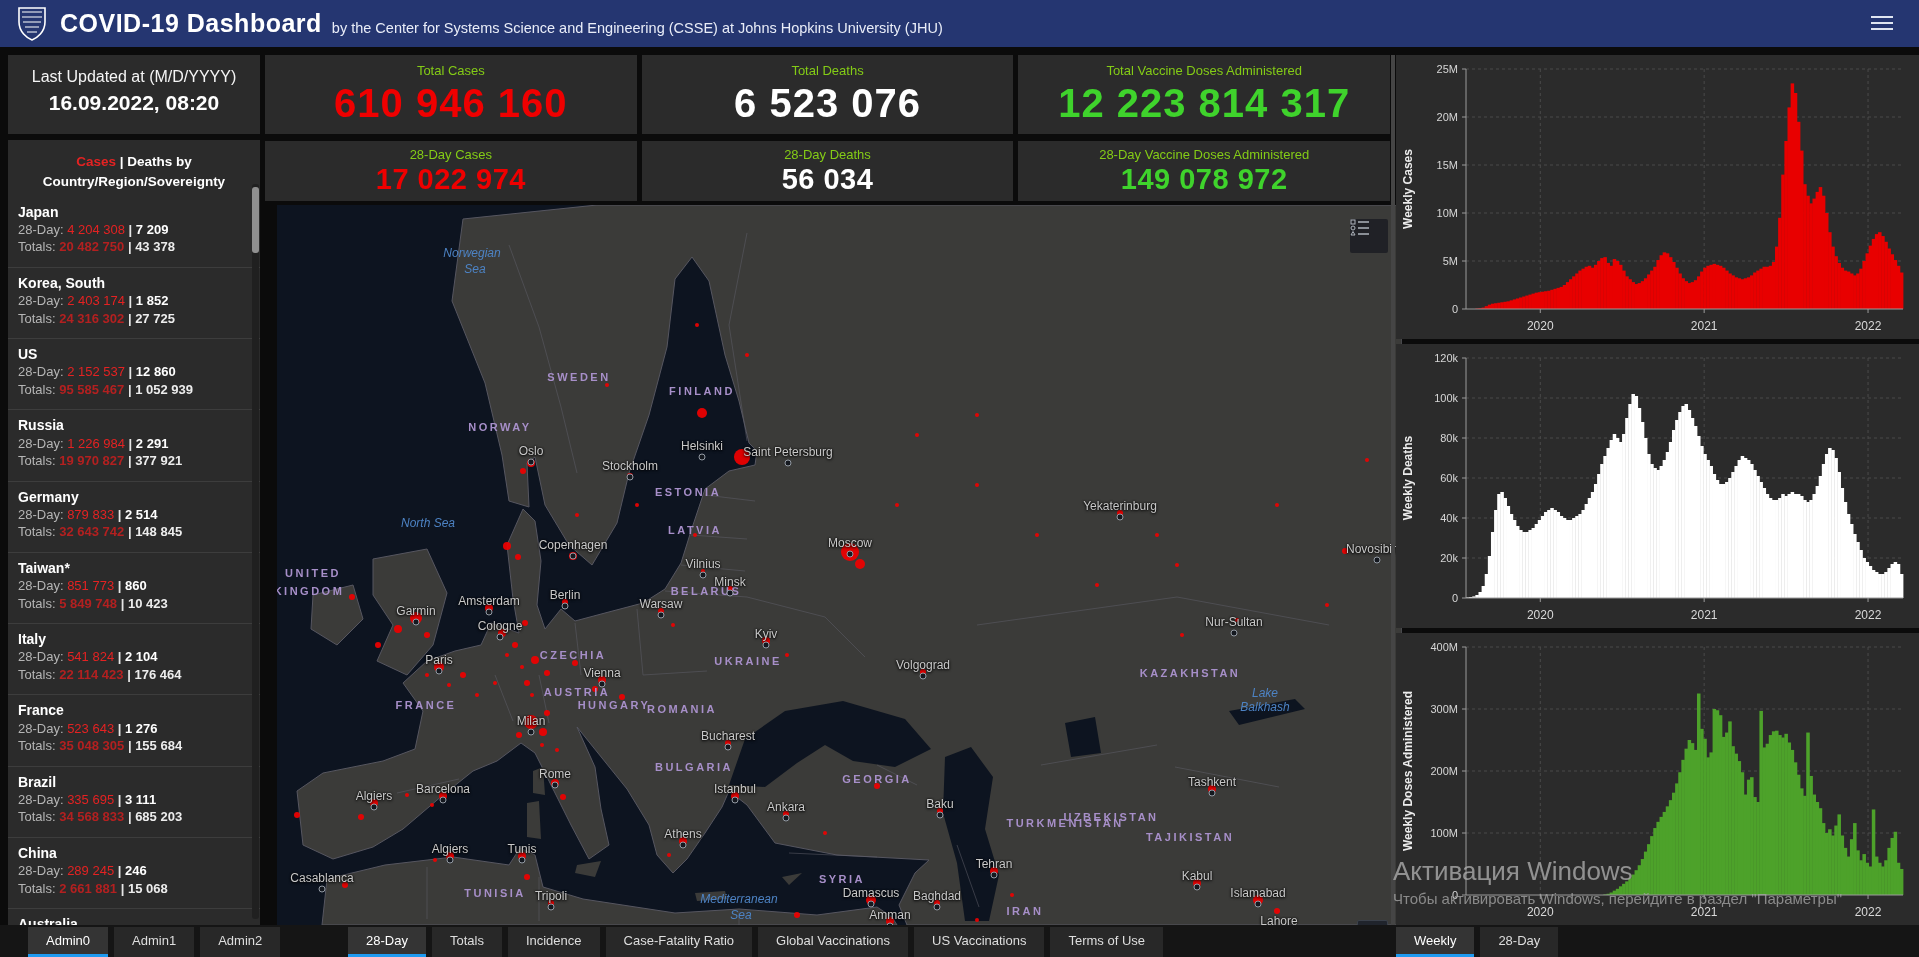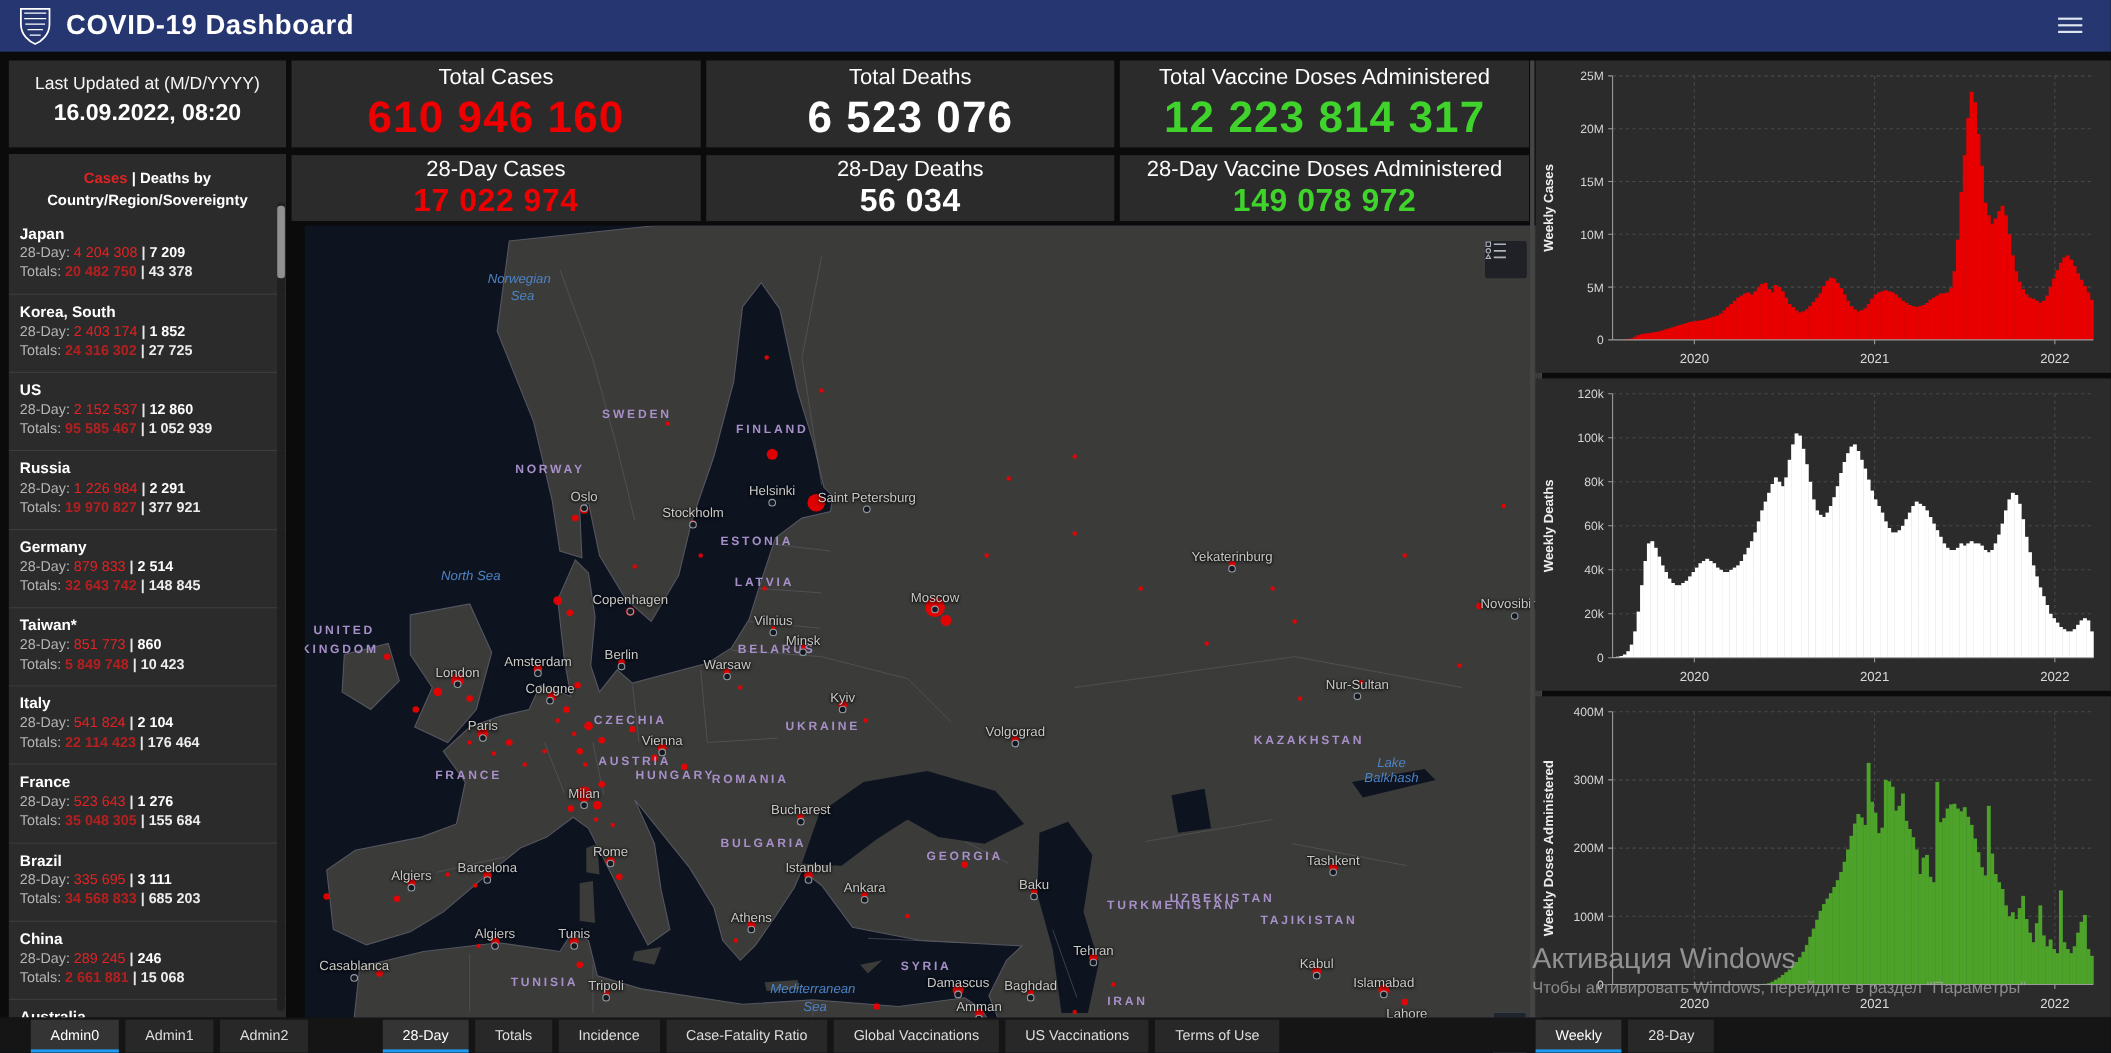--- a/index.html
+++ b/index.html
@@ -28,21 +28,21 @@
   .vt{color:#b32020;font-weight:bold}
   .wt{color:#ededed;font-weight:bold}
   .sep{color:#e6e6e6;font-weight:bold}
   .sbar{position:absolute;right:1px;top:44px;width:7px;height:735px;background:#202020;border-radius:3px}
   .sthumb{position:absolute;left:0;top:3px;width:7px;height:66px;background:#909090;border-radius:3px}
   
   .srow{position:absolute;left:265px;width:1125px;display:flex;gap:5px}
   #r1{top:55px;height:79px}
   #r2{top:141px;height:60px}
   .card{flex:1;background:#2b2b2b;text-align:center;display:flex;flex-direction:column;justify-content:center}
-  .sl{font-size:20px;color:#ffffff}
+  .sl{font-size:13px;color:#84cc16}
   #r1 .sv{font-size:40px;font-weight:bold;margin-top:3px;letter-spacing:1px}
   #r2 .sv{font-size:29px;font-weight:bold;margin-top:1px;letter-spacing:.5px}
   .sv.red{color:#ef0000}.sv.white{color:#fff}.sv.green{color:#3fd32c}
   
   .map{position:absolute;left:277px;top:205px;width:1125px;height:820px;background:#0d1420;overflow:hidden}
   .map svg{position:absolute;left:0;top:0}
   .mlab{position:absolute;transform:translate(-50%,-50%);white-space:nowrap;pointer-events:none}
   .lc{color:#a78fc9;font-size:11px;font-weight:bold;letter-spacing:2.5px}
   .ly{color:#c9c9c9;font-size:12px;font-weight:normal;text-shadow:0 1px 3px #000,0 0 2px #000}
   .ls{color:#4d83c4;font-size:12px;font-style:italic}
@@ -72,20 +72,21 @@
 </style>
 </head>
 <body>
 
 <header class="hdr">
   <svg class="logo" width="32" height="36" viewBox="0 0 32 36">
     <path d="M3,2 h26 v14 c0,10 -8,16 -13,18 c-5,-2 -13,-8 -13,-18 Z" fill="none" stroke="#fff" stroke-width="1.6"></path>
     <path d="M6,6 h20 M6,11 h20 M7,16 h18 M9,21 h14 M11,26 h10" stroke="#fff" stroke-width="1.2" fill="none"></path>
   </svg>
   <h1>COVID-19 Dashboard</h1>
+  <span class="sub">by the Center for Systems Science and Engineering (CSSE) at Johns Hopkins University (JHU)</span>
   <div class="menu">
       <span></span>
       <span></span>
       <span></span>
     </div>
 </header>
 
 <section class="panel" id="lu">
   <div class="lul">Last Updated at (M/D/YYYY)</div>
   <div class="luv">16.09.2022, 08:20</div>
@@ -367,21 +368,21 @@
       <span class="mlab ly" style="left:843px;top:301px">Yekaterinburg</span>
       <span class="citydot" style="left:843px;top:312px"></span>
       <span class="mlab ly" style="left:1100px;top:344px">Novosibirsk</span>
       <span class="citydot" style="left:1100px;top:355px"></span>
       <span class="mlab ly" style="left:288px;top:390px">Berlin</span>
       <span class="citydot" style="left:288px;top:401px"></span>
       <span class="mlab ly" style="left:212px;top:396px">Amsterdam</span>
       <span class="citydot" style="left:212px;top:407px"></span>
       <span class="mlab ly" style="left:384px;top:399px">Warsaw</span>
       <span class="citydot" style="left:384px;top:410px"></span>
-      <span class="mlab ly" style="left:139px;top:406px">London</span>
+      <span class="mlab ly" style="left:139px;top:406px">Garmin</span>
       <span class="citydot" style="left:139px;top:417px"></span>
       <span class="mlab ly" style="left:489px;top:429px">Kyiv</span>
       <span class="citydot" style="left:489px;top:440px"></span>
       <span class="mlab ly" style="left:223px;top:421px">Cologne</span>
       <span class="citydot" style="left:223px;top:432px"></span>
       <span class="mlab ly" style="left:162px;top:455px">Paris</span>
       <span class="citydot" style="left:162px;top:466px"></span>
       <span class="mlab ly" style="left:325px;top:468px">Vienna</span>
       <span class="citydot" style="left:325px;top:479px"></span>
       <span class="mlab ly" style="left:646px;top:460px">Volgograd</span>

